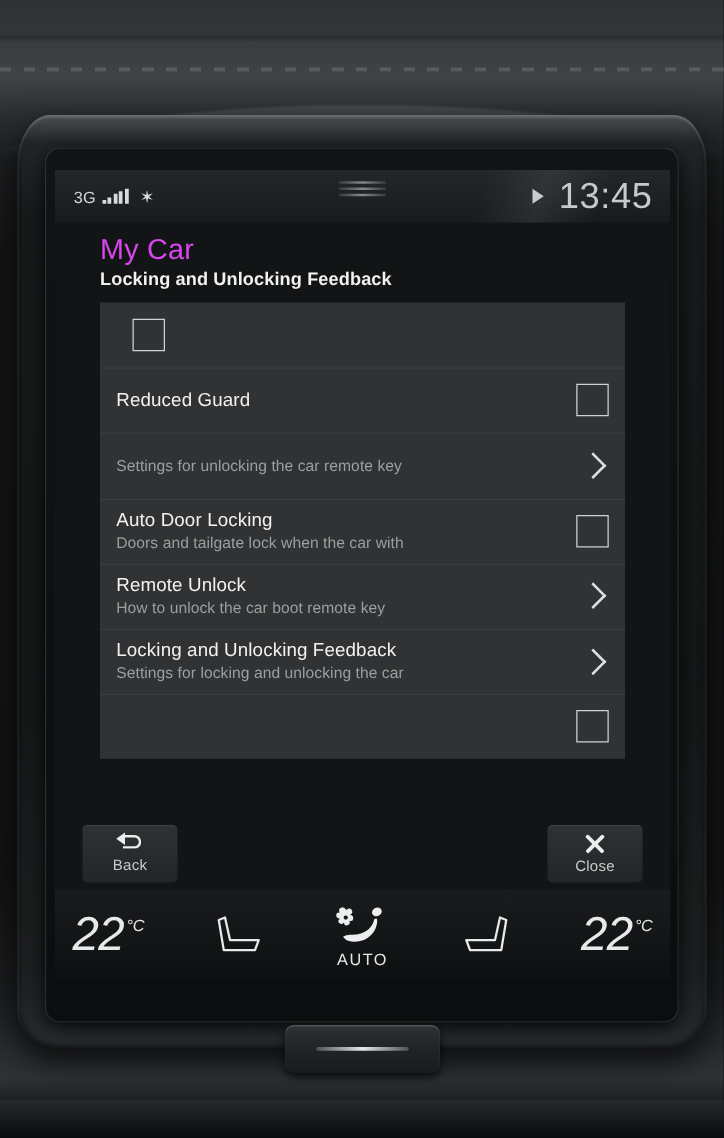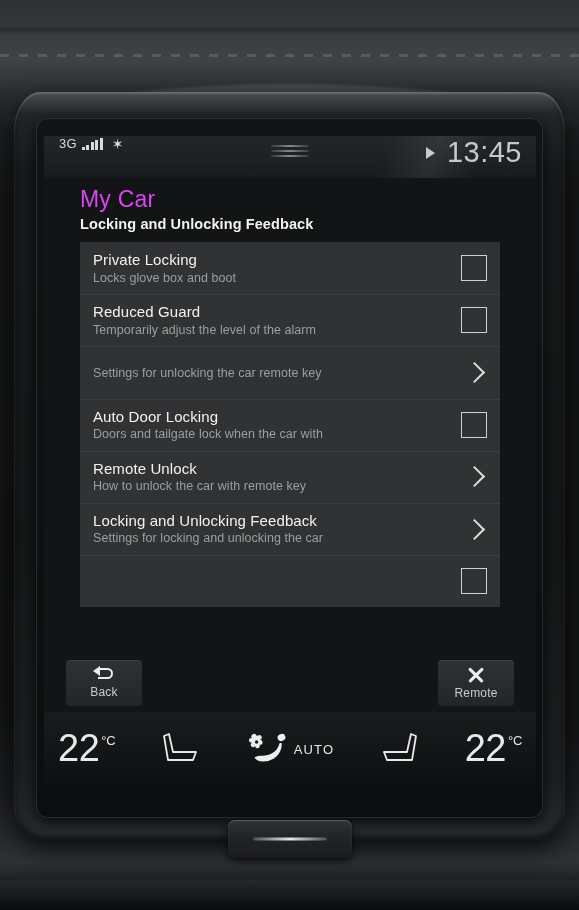--- a/index.html
+++ b/index.html
@@ -70,21 +70,21 @@
     width: 492px; height: 648px;
     background: #131415;
     overflow: hidden;
   }
 
   
   .statusbar {
     position: relative;
     height: 42px;
     background: linear-gradient(180deg, #242628 0%, #1e2022 55%, #191a1c 100%);
-    display: flex; align-items: flex-start;
+    display: flex; align-items: center;
   }
   .status-left {
     display: flex; align-items: center; gap: 5px;
     margin-left: 15px;
   }
   .net-label {
     color: #d5d7d8; font-size: 13px; letter-spacing: .2px;
   }
   .bars { display: flex; align-items: flex-end; gap: 1.5px; height: 12px; }
   .bars i { display: block; width: 3px; background: #d9dbdc; }
@@ -225,30 +225,31 @@
   .climate {
     position: absolute; left: 0; right: 0; bottom: 0;
     height: 72px;
     background: linear-gradient(180deg, #1a1b1c 0%, #141516 55%, #0e0f10 100%);
     display: flex; align-items: center; justify-content: space-between;
     padding: 0 14px; box-sizing: border-box;
   }
   .temp {
     display: flex; align-items: flex-start;
     color: #e7e9ea;
+    font-style: italic;
   }
   .temp-val {
     font-size: 38px; font-weight: 300; letter-spacing: -.5px; line-height: .95;
   }
   .temp-unit {
     font-size: 13px; margin-top: 3px; margin-left: 2px; letter-spacing: -.3px;
   }
   .seat-icon { width: 44px; height: 36px; }
   .fan-block {
-    display: flex; flex-direction: row; align-items: center;
+    display: flex; flex-direction: column; align-items: center;
     margin-top: 2px;
   }
   .fan-icon { width: 48px; height: 36px; }
   .auto-label {
     color: #e3e5e6; font-size: 13px; letter-spacing: 1.2px; margin-top: 1px;
   }
 
   
   .home-btn {
     position: absolute;
@@ -311,33 +312,28 @@
     </div>
 
     <div class="header">
       <div class="h-main">My Car</div>
       <div class="h-sub">Locking and Unlocking Feedback</div>
     </div>
 
     <div class="list">
 
       <div class="row">
-        <div class="row-text">
-          <div class="row-title">Private Locking</div>
-          <div class="row-sub">Locks glove box and boot</div>
-        </div>
         <div class="ctrl">
           <span class="checkbox"></span>
         </div>
       </div>
 
       <div class="row">
         <div class="row-text">
           <div class="row-title">Reduced Guard</div>
-          <div class="row-sub">Temporarily adjust the level of the alarm</div>
         </div>
         <div class="ctrl">
           <span class="checkbox"></span>
         </div>
       </div>
 
       <div class="row">
         <div class="row-text">
           <div class="row-sub">Settings for unlocking the car remote key</div>
         </div>
@@ -352,21 +348,21 @@
           <div class="row-sub">Doors and tailgate lock when the car with</div>
         </div>
         <div class="ctrl">
           <span class="checkbox"></span>
         </div>
       </div>
 
       <div class="row">
         <div class="row-text">
           <div class="row-title">Remote Unlock</div>
-          <div class="row-sub">How to unlock the car with remote key</div>
+          <div class="row-sub">How to unlock the car boot remote key</div>
         </div>
         <div class="ctrl">
           <span class="chev"></span>
         </div>
       </div>
 
       <div class="row">
         <div class="row-text">
           <div class="row-title">Locking and Unlocking Feedback</div>
           <div class="row-sub">Settings for locking and unlocking the car</div>
@@ -389,21 +385,21 @@
     <div class="actions">
       <div class="btn back">
         <span class="icon-back">
           <span class="hook"></span>
             <span class="tip"></span>
         </span>
         <span class="btn-label">Back</span>
       </div>
       <div class="btn close">
         <span class="icon-close"></span>
-        <span class="btn-label">Remote</span>
+        <span class="btn-label">Close</span>
       </div>
     </div>
 
     <div class="climate">
 
       <div class="temp">
         <span class="temp-val">22</span>
         <span class="temp-unit">°C</span>
       </div>
 

